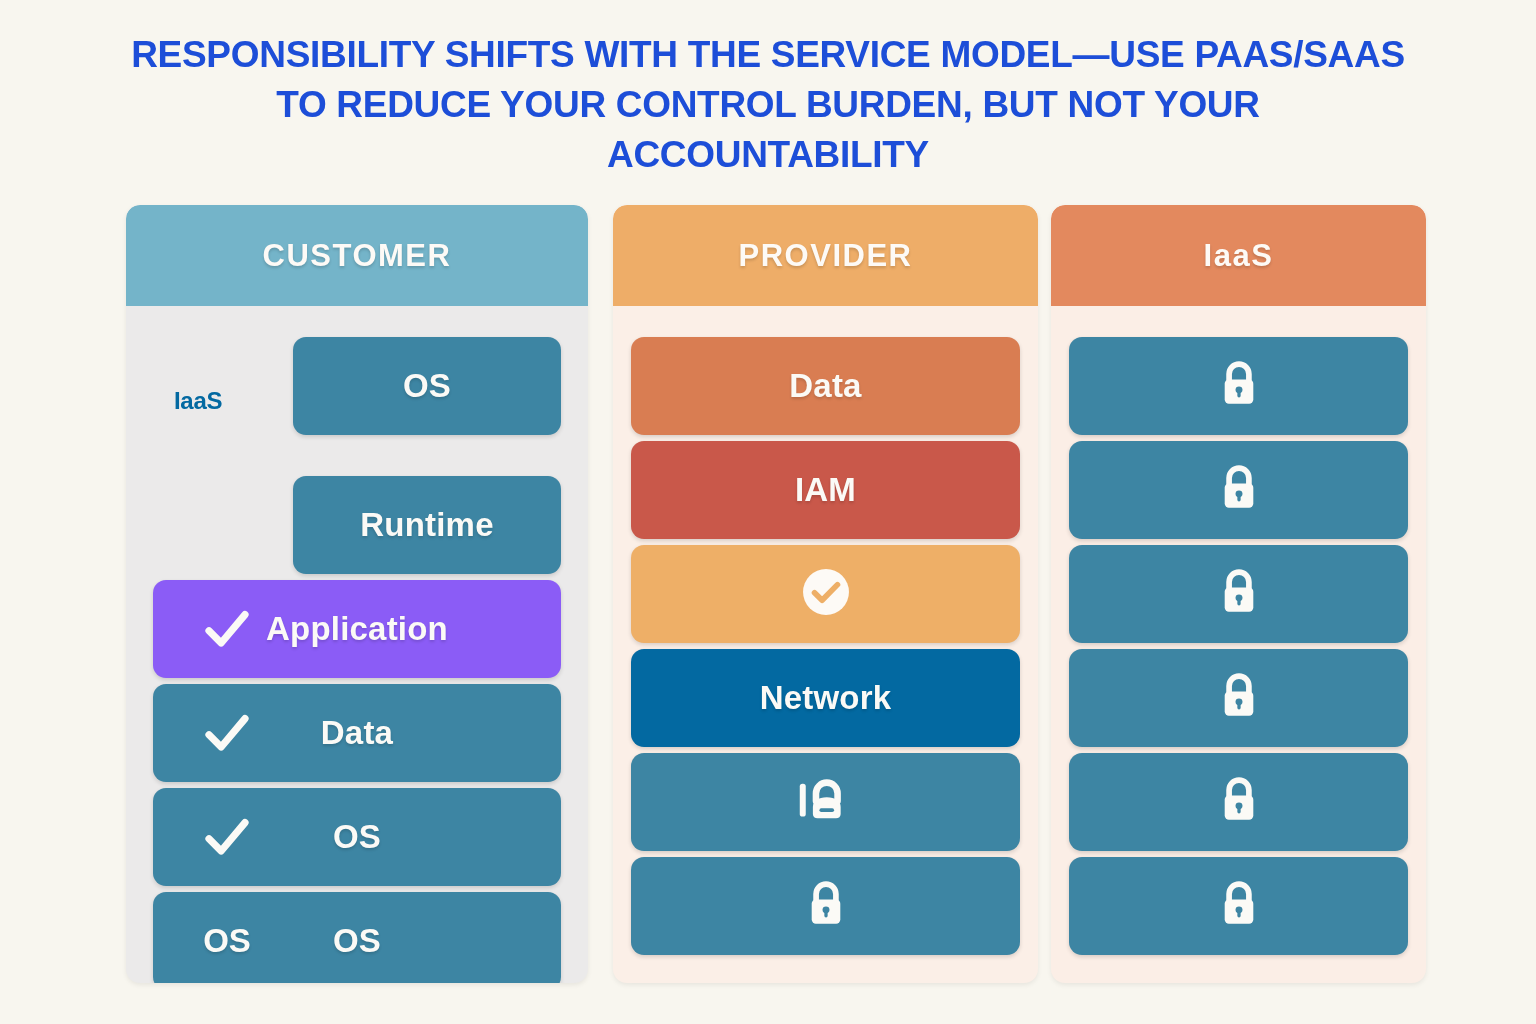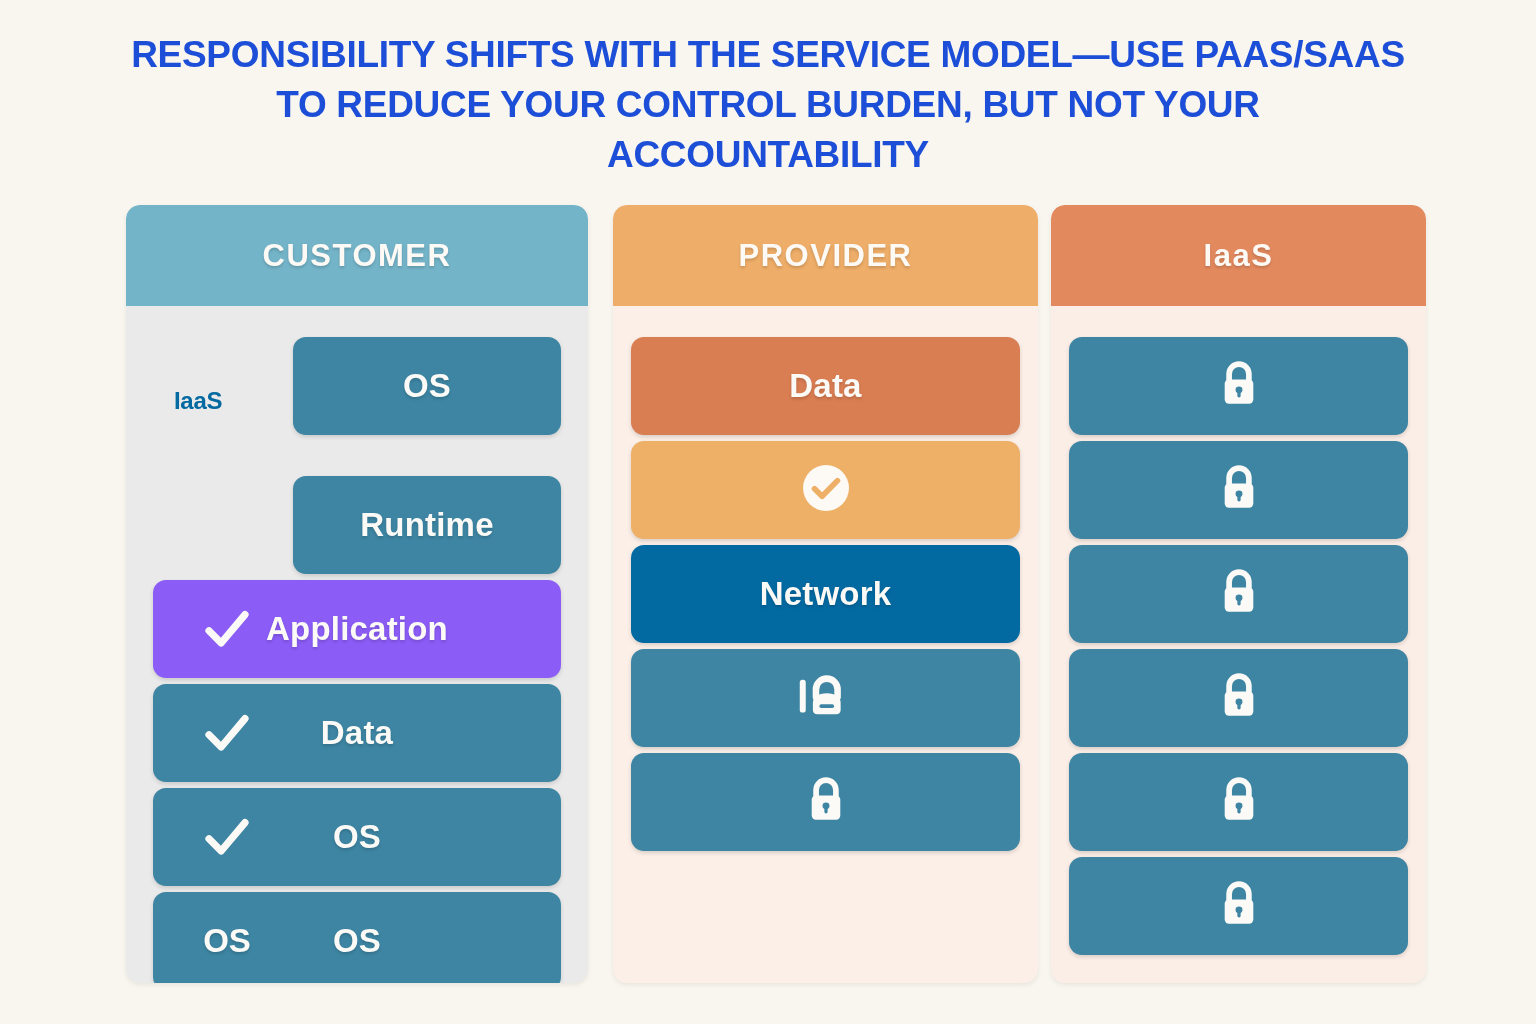--- a/index.html
+++ b/index.html
@@ -185,20 +185,23 @@
       <div class="stage-label" style="top: 182px;">IaaS</div>
     </div>
     <div class="column col-1" style="background: rgb(251, 239, 231);">
       <div class="col-header" style="background: rgb(238, 173, 104); text-align: center;">
         <span>PROVIDER</span>
       </div>
       <div class="rows">
         <div class="row" style="background: rgb(217, 125, 82);">
           <span class="row-label">Data</span>
         </div>
+        <div class="row" style="background: rgb(201, 88, 74);">
+          <span class="row-label">IAM</span>
+        </div>
         <div class="row" style="background: rgb(238, 175, 103);">
           <span><svg class="circle-check-svg" viewBox="0 0 24 24">
               <circle cx="12" cy="12" r="10.6" fill="#fdfaf6"></circle>
               <path d="M6.7 12.3 L10.2 15.8 L17.3 8.6" fill="none" stroke="#eeaf67" stroke-width="2.6" stroke-linecap="round" stroke-linejoin="round"></path>
             </svg></span>
         </div>
         <div class="row" style="background: #0369a1;">
           <span class="row-label">Network</span>
         </div>
         <div class="row" style="background: rgb(61, 133, 163);">

